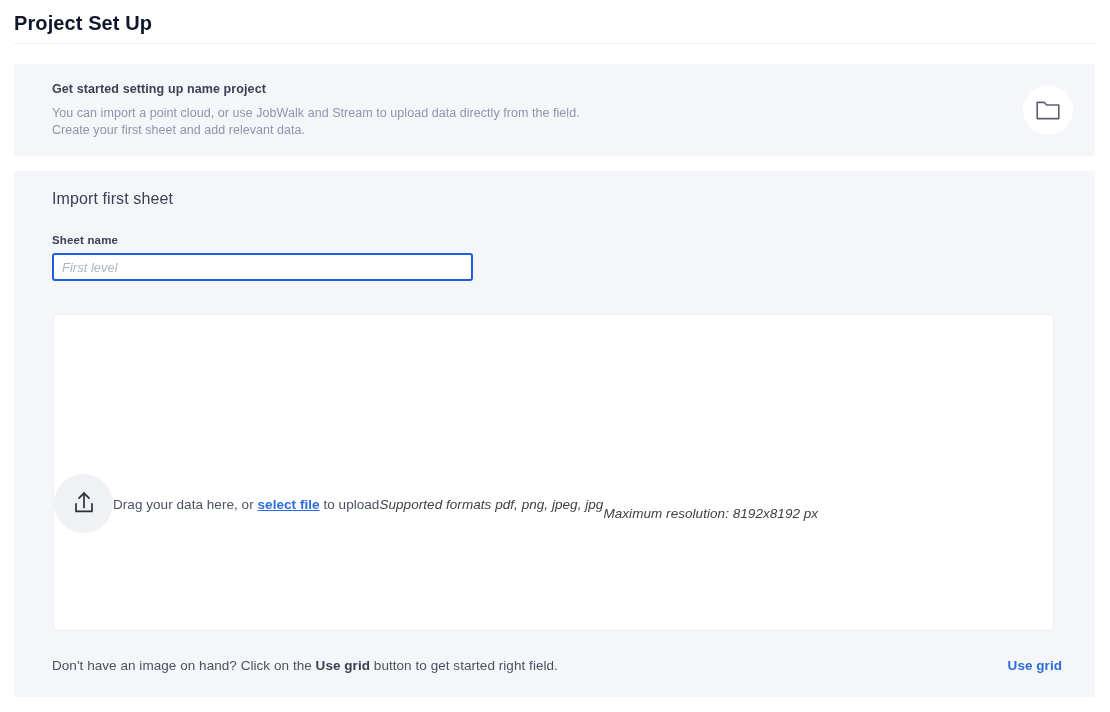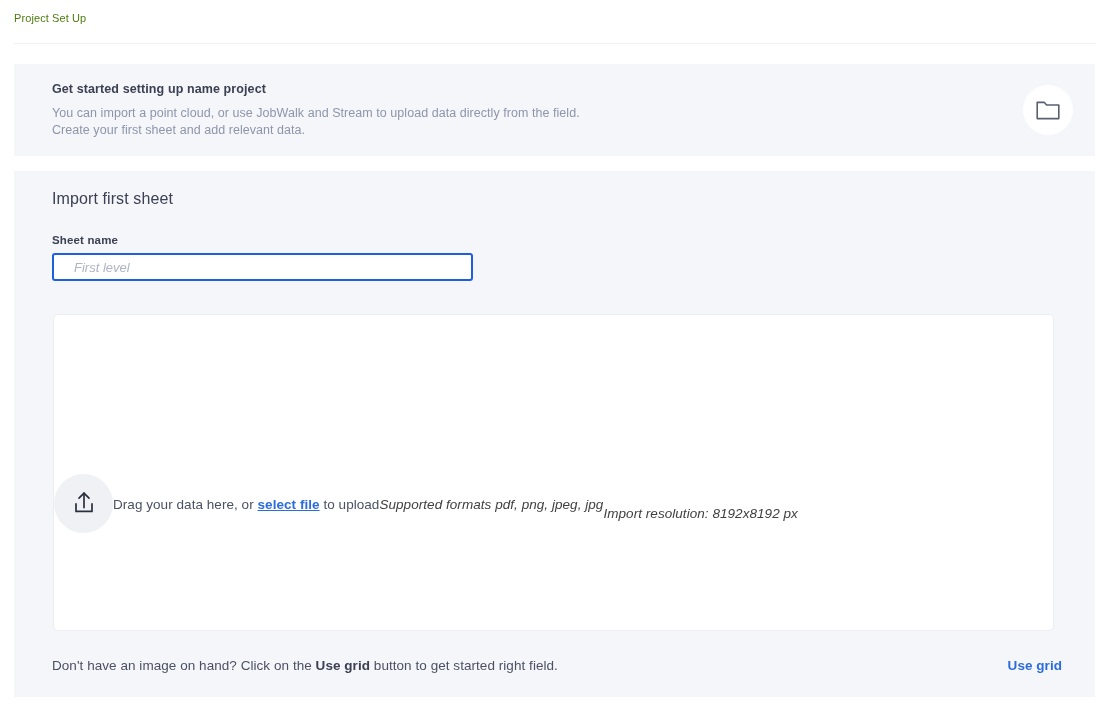--- a/index.html
+++ b/index.html
@@ -26,23 +26,23 @@
   .page-header {
     position: absolute;
     left: 0; top: 0;
     width: 1110px;
     height: 44px;
   }
   .page-title {
     position: absolute;
     left: 14px;
     top: 12px;
-    font-size: 11px;
-    font-weight: 400;
-    color: #4d7c0f;
+    font-size: 20px;
+    font-weight: 700;
+    color: #0f172a;
     letter-spacing: 0.1px;
     white-space: nowrap;
   }
   .header-divider {
     position: absolute;
     left: 14px;
     top: 43px;
     width: 1082px;
     height: 1px;
     background: #eef0f3;
@@ -121,21 +121,21 @@
 
   .sheet-name-input {
     position: absolute;
     left: 38px;
     top: 82px;
     width: 421px;
     height: 28px;
     border: 2px solid #1d5fe0;
     border-radius: 3px;
     background: #ffffff;
-    padding: 0 20px;
+    padding: 0 8px;
     font-family: "Liberation Sans", sans-serif;
     font-size: 13px;
     color: #3b4053;
     outline: none;
   }
   .sheet-name-input::placeholder {
     font-style: italic;
     color: #aeb4c4;
     opacity: 1;
   }
@@ -256,21 +256,21 @@
             <path d="M8 8.2L13 3.2L18 8.2" stroke="#2b3040" stroke-width="1.7" stroke-linecap="round" stroke-linejoin="round"></path>
             <path d="M5 13.8V21.4H21V13.8" stroke="#2b3040" stroke-width="1.7" stroke-linecap="round" stroke-linejoin="round"></path>
           </svg>
         </div>
 
         <div class="dz-line1">
           <span>Drag your data here, or </span><span class="dz-link">select file</span><span> to upload</span>
         </div>
 
         <div class="dz-line2">Supported formats pdf, png, jpeg, jpg</div>
-        <div class="dz-line3">Import resolution: 8192x8192 px</div>
+        <div class="dz-line3">Maximum resolution: 8192x8192 px</div>
       </div>
     </div>
 
     <div class="card-footer-text">
       <span>Don't have an image on hand? Click on the </span><b>Use grid</b><span> button to get started right field.</span>
     </div>
 
     <div class="use-grid-link">Use grid</div>
 
   </div>

